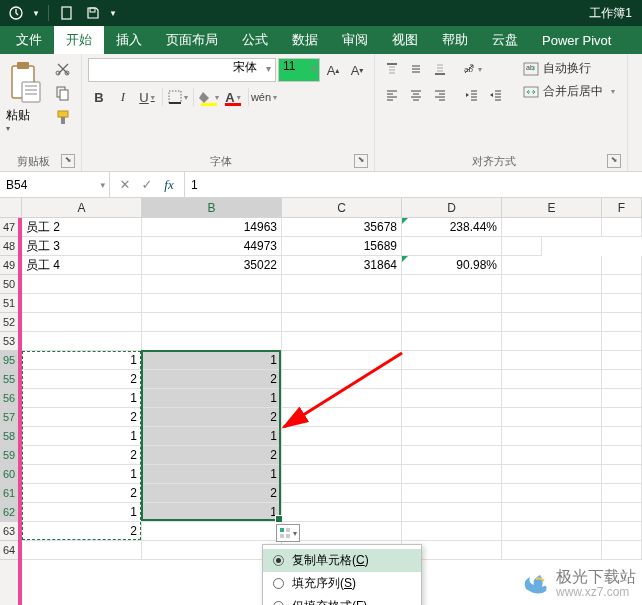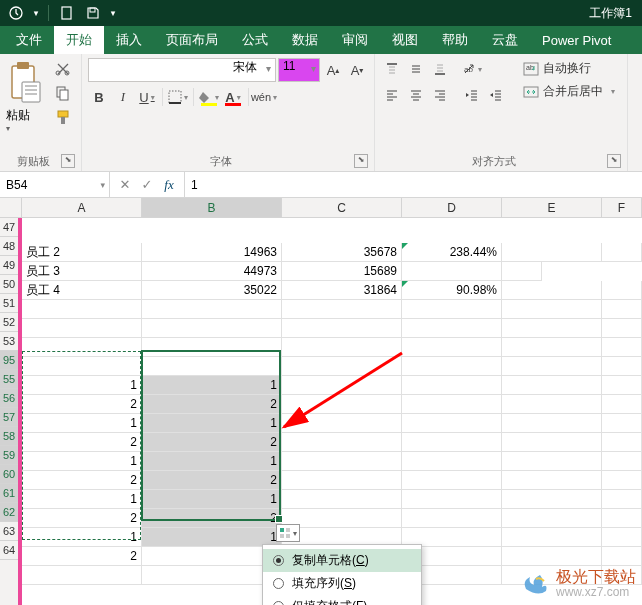--- a/index.html
+++ b/index.html
@@ -29,21 +29,21 @@
   .paste-big .icon { width: 38px; height: 44px; margin: 2px auto 0; }
   .paste-big .lbl { font-size: 12px; }
   .paste-big .drop { font-size: 8px; color: #666; }
   .clip-side { display:flex; flex-direction:column; gap:2px; }
   .small-btn { width: 22px; height: 22px; display: flex; align-items: center; justify-content: center; cursor: pointer; }
   
   .font-body { display:flex; flex-direction:column; gap:4px; width: 280px; }
   .font-row { display:flex; align-items:center; gap:2px; }
   .font-select { border: 1px solid #c8c6c4; background:#fff; height: 24px; flex:1; padding: 0 18px 0 6px; font-size: 12px; position:relative; cursor:pointer;text-align:right;}
   .font-select::after { content:"▾"; position:absolute; right:4px; top:4px; color:#888; font-size:10px;}
-  .size-select { border: 1px solid #c8c6c4; background:#d946ef; height:24px; width: 42px; padding: 0 14px 0 4px; font-size:12px; position:relative; cursor:pointer;}
+  .size-select { border: 1px solid #c8c6c4; background:#22c55e; height:24px; width: 42px; padding: 0 14px 0 4px; font-size:12px; position:relative; cursor:pointer;}
   .size-select::after { content:"▾"; position:absolute; right:3px; top:4px; color:#888; font-size:10px;}
   .ico-btn { width:22px; height:22px; display:flex; align-items:center; justify-content:center; cursor:pointer; font-size:13px; color:#444; position:relative;}
   .ico-btn.dd::after { content:"▾"; font-size:8px; color:#888; margin-left:2px;}
   .ico-btn .underline-bar { position:absolute; bottom:2px; left:3px; right:3px; height:3px;}
   
   .align-body { display:flex; flex-direction:column; gap:4px; }
   .align-row { display:flex; align-items:center; gap:2px; }
   .align-side { display:flex; flex-direction:column; gap:2px; margin-left:10px;}
   .wide-btn { display:flex; align-items:center; gap:4px; padding:2px 6px; cursor:pointer; font-size:12px; color:#333;}
   
@@ -58,21 +58,21 @@
   
   
   .sheet { position:relative; height: calc(605px - 26px - 28px - 118px - 26px); overflow:hidden; background:#fff;}
   .corner { position:absolute; left:0; top:0; width:22px; height:20px; background:#f3f2f1; border-right:1px solid #d4d4d4; border-bottom:1px solid #d4d4d4;}
   .col-headers { position:absolute; left:22px; top:0; right:0; height:20px; display:flex; background:#f3f2f1; border-bottom:1px solid #d4d4d4;}
   .col-h { border-right:1px solid #d4d4d4; text-align:center; font-size:12px; color:#333; line-height:20px;}
   .col-h.sel { background:#d2d2d2; color:#217346;}
   .row-headers { position:absolute; left:0; top:20px; width:22px; bottom:0; background:#f3f2f1; border-right:4px solid #ec4899;}
   .row-h { height:19px; border-bottom:1px solid #d4d4d4; text-align:center; font-size:11px; color:#333; line-height:19px;}
   .row-h.sel { background:#d2d2d2; color:#217346;}
-  .grid { position:absolute; left:22px; top:20px; right:0; bottom:0;margin-top:25px;}
+  .grid { position:absolute; left:22px; top:20px; right:0; bottom:0;}
   .grid-row { display:flex; height:19px;}
   .cell { border-right:1px solid #e0e0e0; border-bottom:1px solid #e0e0e0; padding:0 4px; font-size:12px; line-height:18px; overflow:hidden; white-space:nowrap; position:relative;}
   .cell.right { text-align:right;}
   .cell.sel { background:#d4d4d4; }
   .green-tri::before { content:""; position:absolute; top:0; left:0; border-top:6px solid #21a366; border-right:6px solid transparent;}
   
   .sel-outline { position:absolute; border:2px solid #217346; pointer-events:none;}
   .sel-outline::after { content:""; position:absolute; right:-4px; bottom:-4px; width:6px; height:6px; background:#217346; border:1px solid #fff;}
   .marquee { position:absolute; border:1.5px dashed #217346; pointer-events:none;}
   
@@ -85,21 +85,21 @@
   .af-radio { width:11px; height:11px; border:1px solid #666; border-radius:50%; display:flex; align-items:center; justify-content:center;}
   .af-radio.on::after { content:""; width:5px; height:5px; background:#333; border-radius:50%;}
   .af-item .hot { text-decoration: underline;}
   
   
   .arrow-svg { position:absolute; pointer-events:none; }
   
   
   .watermark { position:absolute; right:6px; bottom:6px; display:flex; align-items:center; gap:6px; opacity:0.9;}
   .wm-logo { width:30px; height:30px; }
-  .watermark .txt { font-size:16px; color:#c2410c;}
+  .watermark .txt { font-size:16px; color:#737373;}
   .watermark .url { font-size:12px; color:#aaa;}
   .wm-col { display:flex; flex-direction:column; line-height:1.1;}
 </style>
 </head>
 <body>
 
 <div class="titlebar">
   <div class="qat">
     <div class="qat-btn">
         <svg width="16" height="16" viewBox="0 0 16 16">

